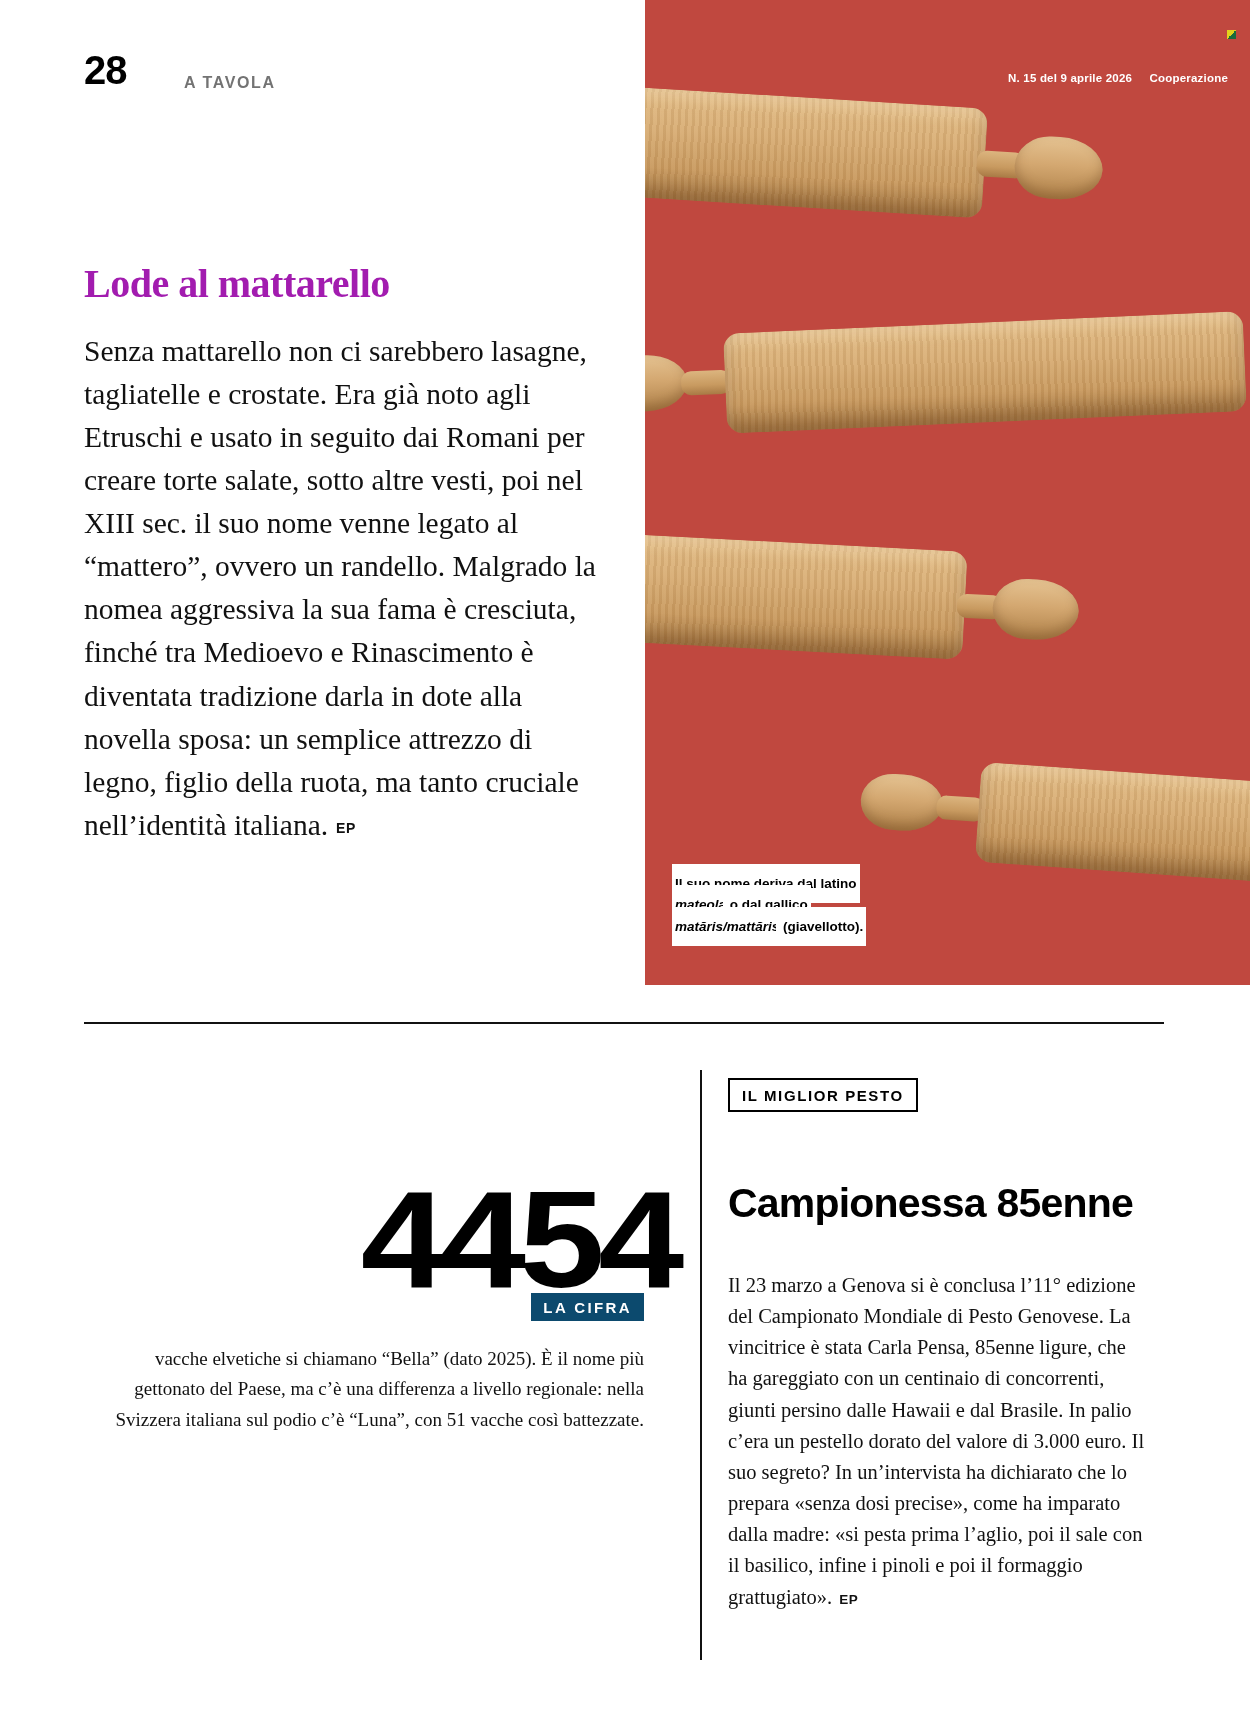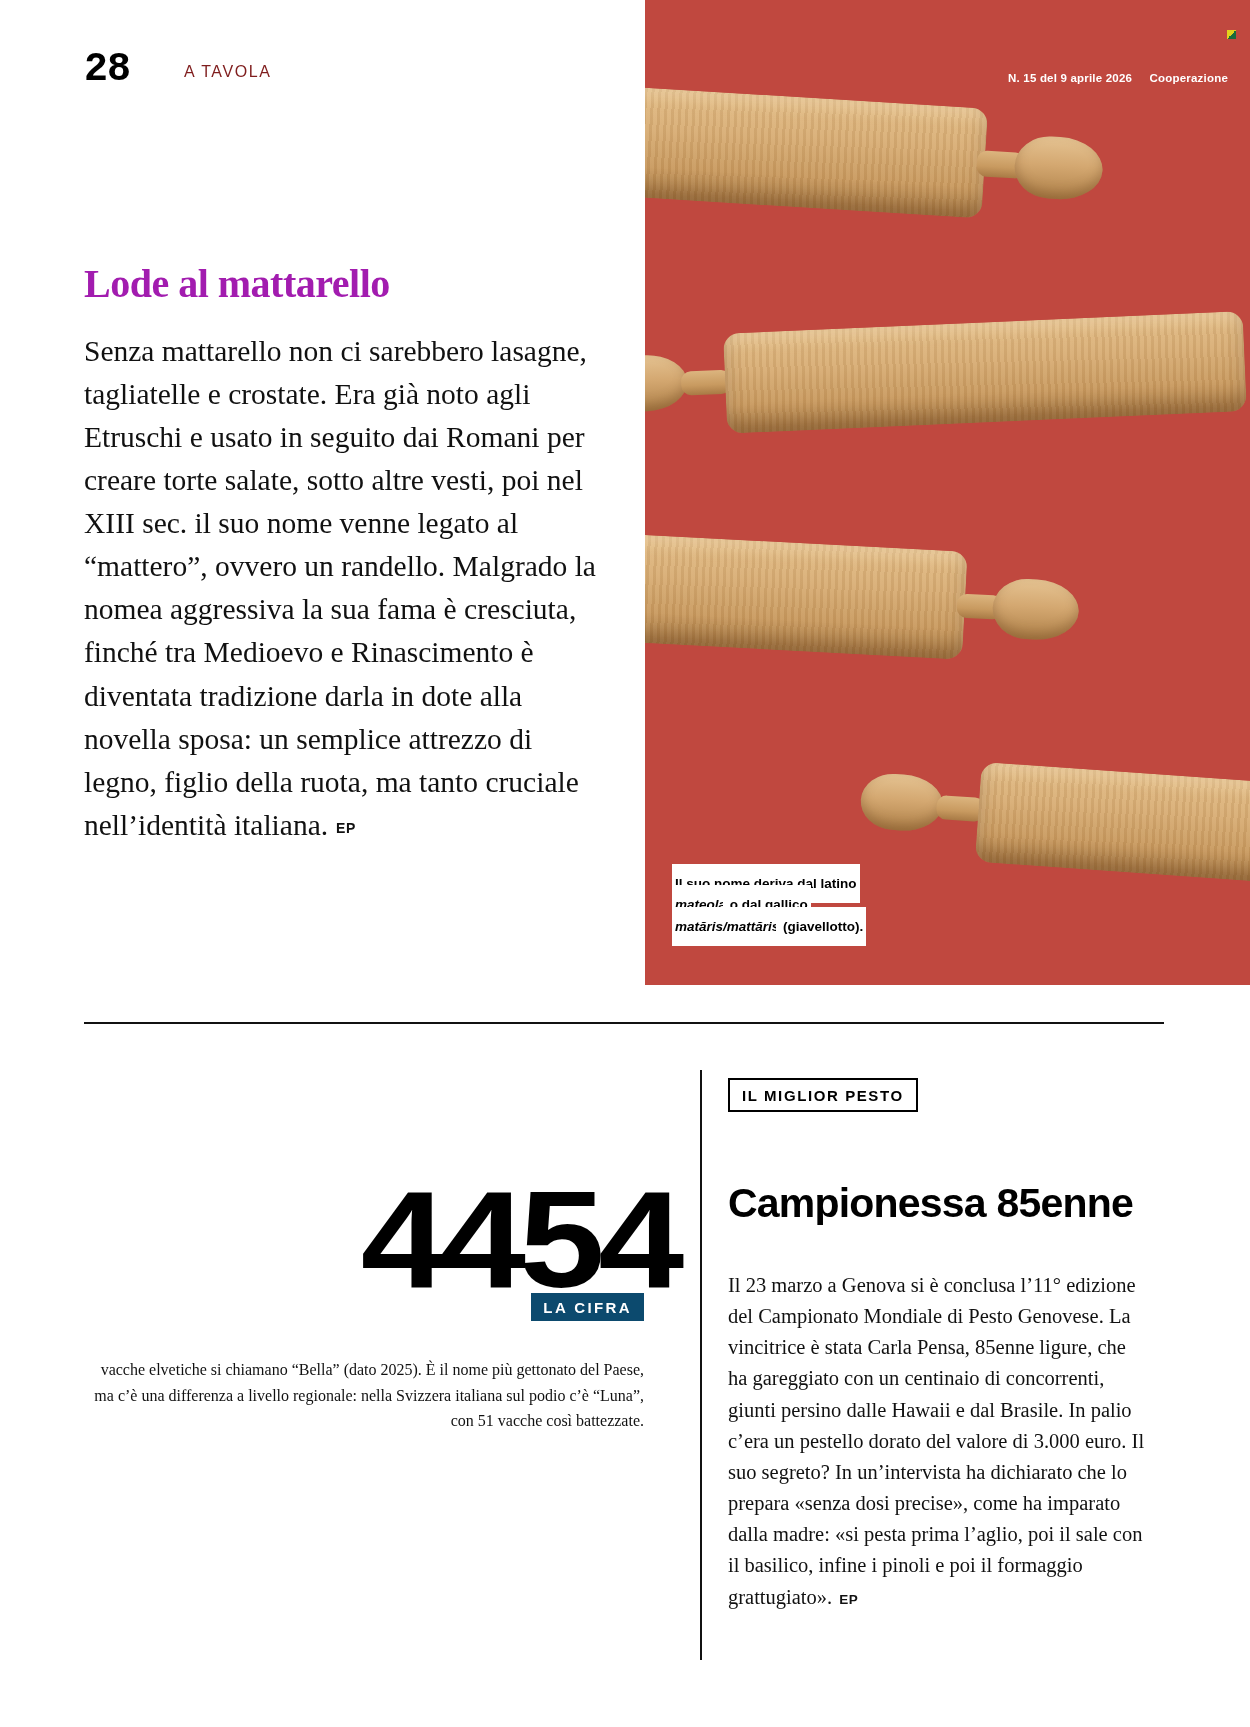--- a/index.html
+++ b/index.html
@@ -14,36 +14,36 @@
     font-family: "Liberation Sans", sans-serif;
     color: #111111;
     overflow: hidden;
   }
 
   
   .page-number {
     position: absolute;
     left: 84px;
     top: 50px;
-    font-family: Liberation Mono, monospace;
+    font-family: Liberation Sans, sans-serif;
     font-weight: bold;
     font-size: 40px;
     letter-spacing: -1px;
     line-height: 1;
     color: #000;
   }
   .section-label {
     position: absolute;
     left: 184px;
-    top: 63px;
-    font-family: "Liberation Sans", sans-serif;
-    font-weight: normal;
+    top: 74px;
+    font-family: "Liberation Sans", sans-serif;
+    font-weight: bold;
     font-size: 16px;
     letter-spacing: 1.6px;
-    color: #7f1d1d;
+    color: #737373;
   }
 
   
   .hero {
     position: absolute;
     left: 645px;
     top: 0;
     width: 605px;
     height: 985px;
     background: #c0483f;
@@ -181,23 +181,23 @@
     margin-top: -18px;
     position: relative;
     background: #0c4a6e;
     color: #fff;
     font-size: 15px;
     font-weight: bold;
     letter-spacing: 2.4px;
     padding: 6px 12px 5px 12px;
   }
   .cifra-text {
-    margin-top: 36px;
+    margin-top: 23px;
     font-family: "Liberation Serif", serif;
-    font-size: 16px;
+    font-size: 19px;
     line-height: 1.62;
     color: #111;
   }
 
   
   .vrule {
     position: absolute;
     left: 700px;
     top: 1070px;
     width: 2px;

